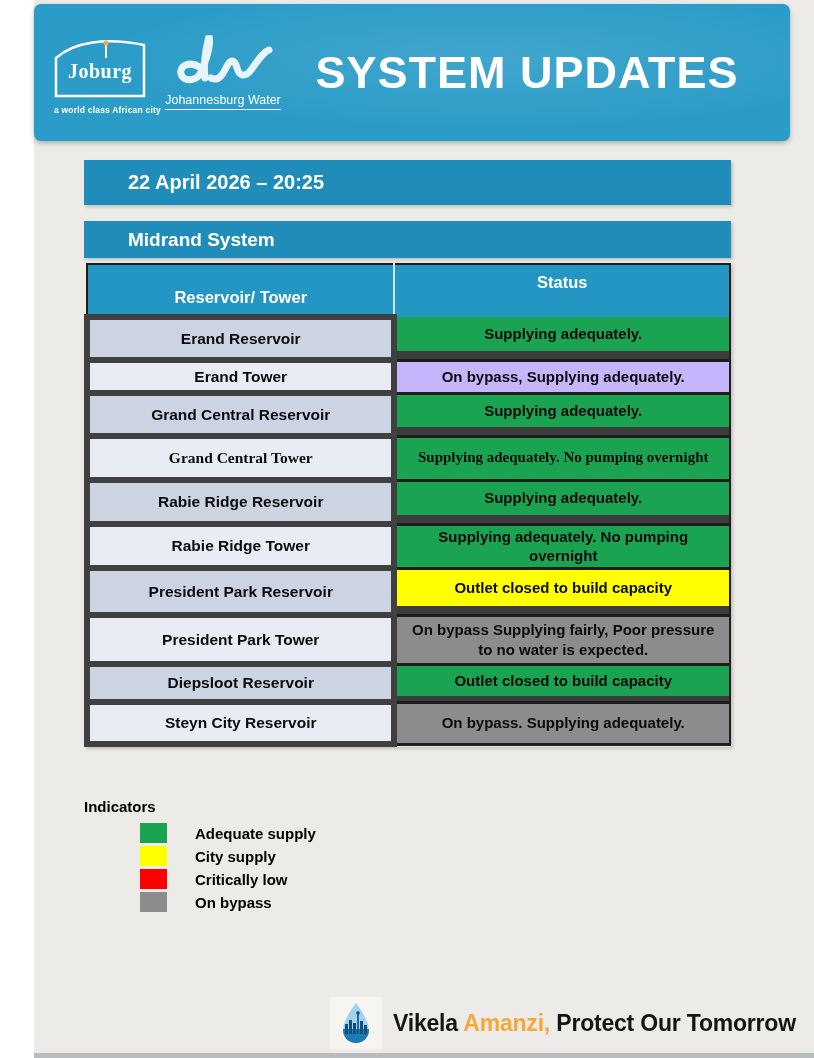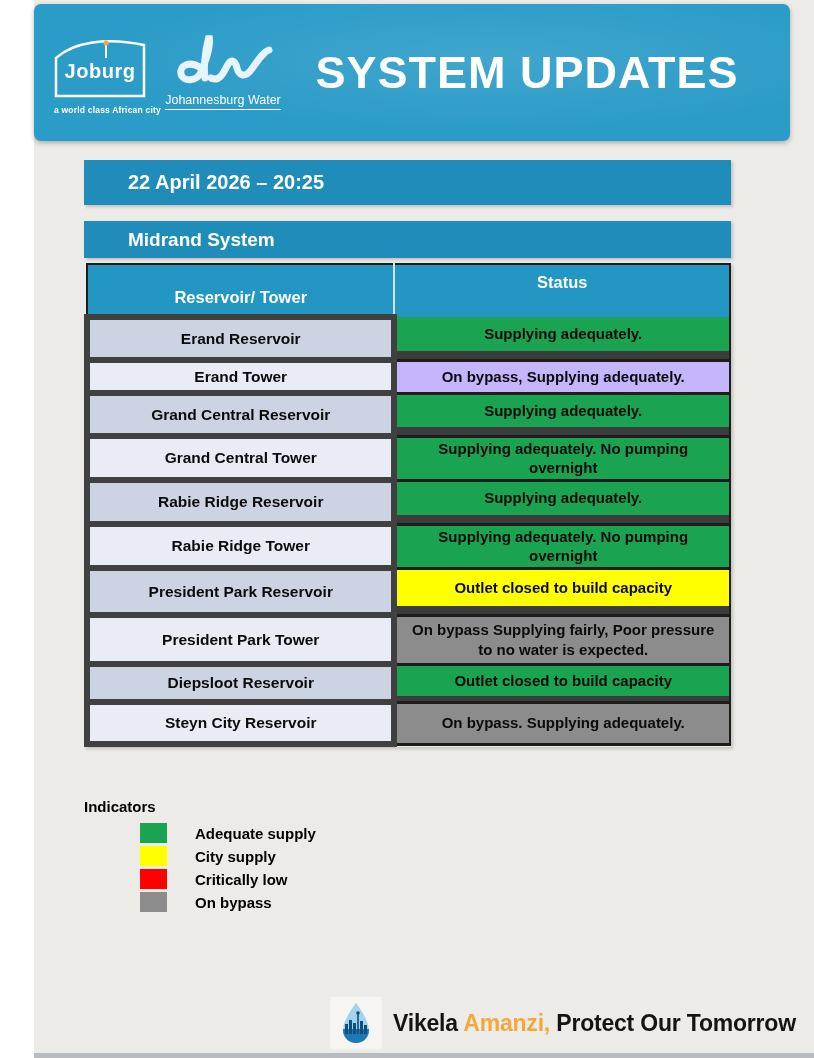--- a/index.html
+++ b/index.html
@@ -15,21 +15,21 @@
     background:#edebe8;
   }
   
   .banner {
     position:absolute; left:0; top:4px; width:756px; height:137px;
     background: radial-gradient(ellipse at 60% 40%, rgba(255,255,255,.10), rgba(255,255,255,0) 60%), var(--banner-blue, #2b9cc8);
     border-radius:7px;
     box-shadow:0 2px 5px rgba(0,0,0,.28);
   }
   .joburg-logo { position:absolute; left:20px; top:32px; width:112px; }
-  .joburg-box { position:relative; width:92px; height:62px; }
+  .joburg-box { position:relative; width:92px; height:62px;font-family:Liberation Serif, serif; }
   .joburg-box svg { display:block; }
   .joburg-name {
     position:absolute; left:0; top:24px; width:92px; text-align:center;
     color:#fff; font-weight:bold; font-size:20px; letter-spacing:.5px;
   }
   .joburg-tagline {
     margin-top:7px; color:#fff; font-size:8.5px; font-weight:bold;
     letter-spacing:.2px; white-space:nowrap;
   }
   .jw-logo { position:absolute; left:124px; top:26px; width:130px; text-align:center; }
@@ -148,21 +148,21 @@
             <td class="status-cell">
               <div class="fill" style="background: #c4b5fd;">On bypass, Supplying adequately.</div>
             </td>
           </tr>
           <tr style="height: 43px;">
             <td class="name-cell shade-a">Grand Central Reservoir</td>
             <td class="status-cell">
               <div class="fill" style="background: rgb(26, 163, 81); height: calc(100% - 8px);">Supplying adequately.</div>
             </td>
           </tr>
-          <tr style="height: 44px;">
+          <tr style="height: 44px; font-family: Liberation Serif, serif;">
             <td class="name-cell shade-b">Grand Central Tower</td>
             <td class="status-cell">
               <div class="fill" style="background: rgb(26, 163, 81);">Supplying adequately. No pumping overnight</div>
             </td>
           </tr>
           <tr style="height: 44px;">
             <td class="name-cell shade-a">Rabie Ridge Reservoir</td>
             <td class="status-cell">
               <div class="fill" style="background: rgb(26, 163, 81); height: calc(100% - 8px);">Supplying adequately.</div>
             </td>

